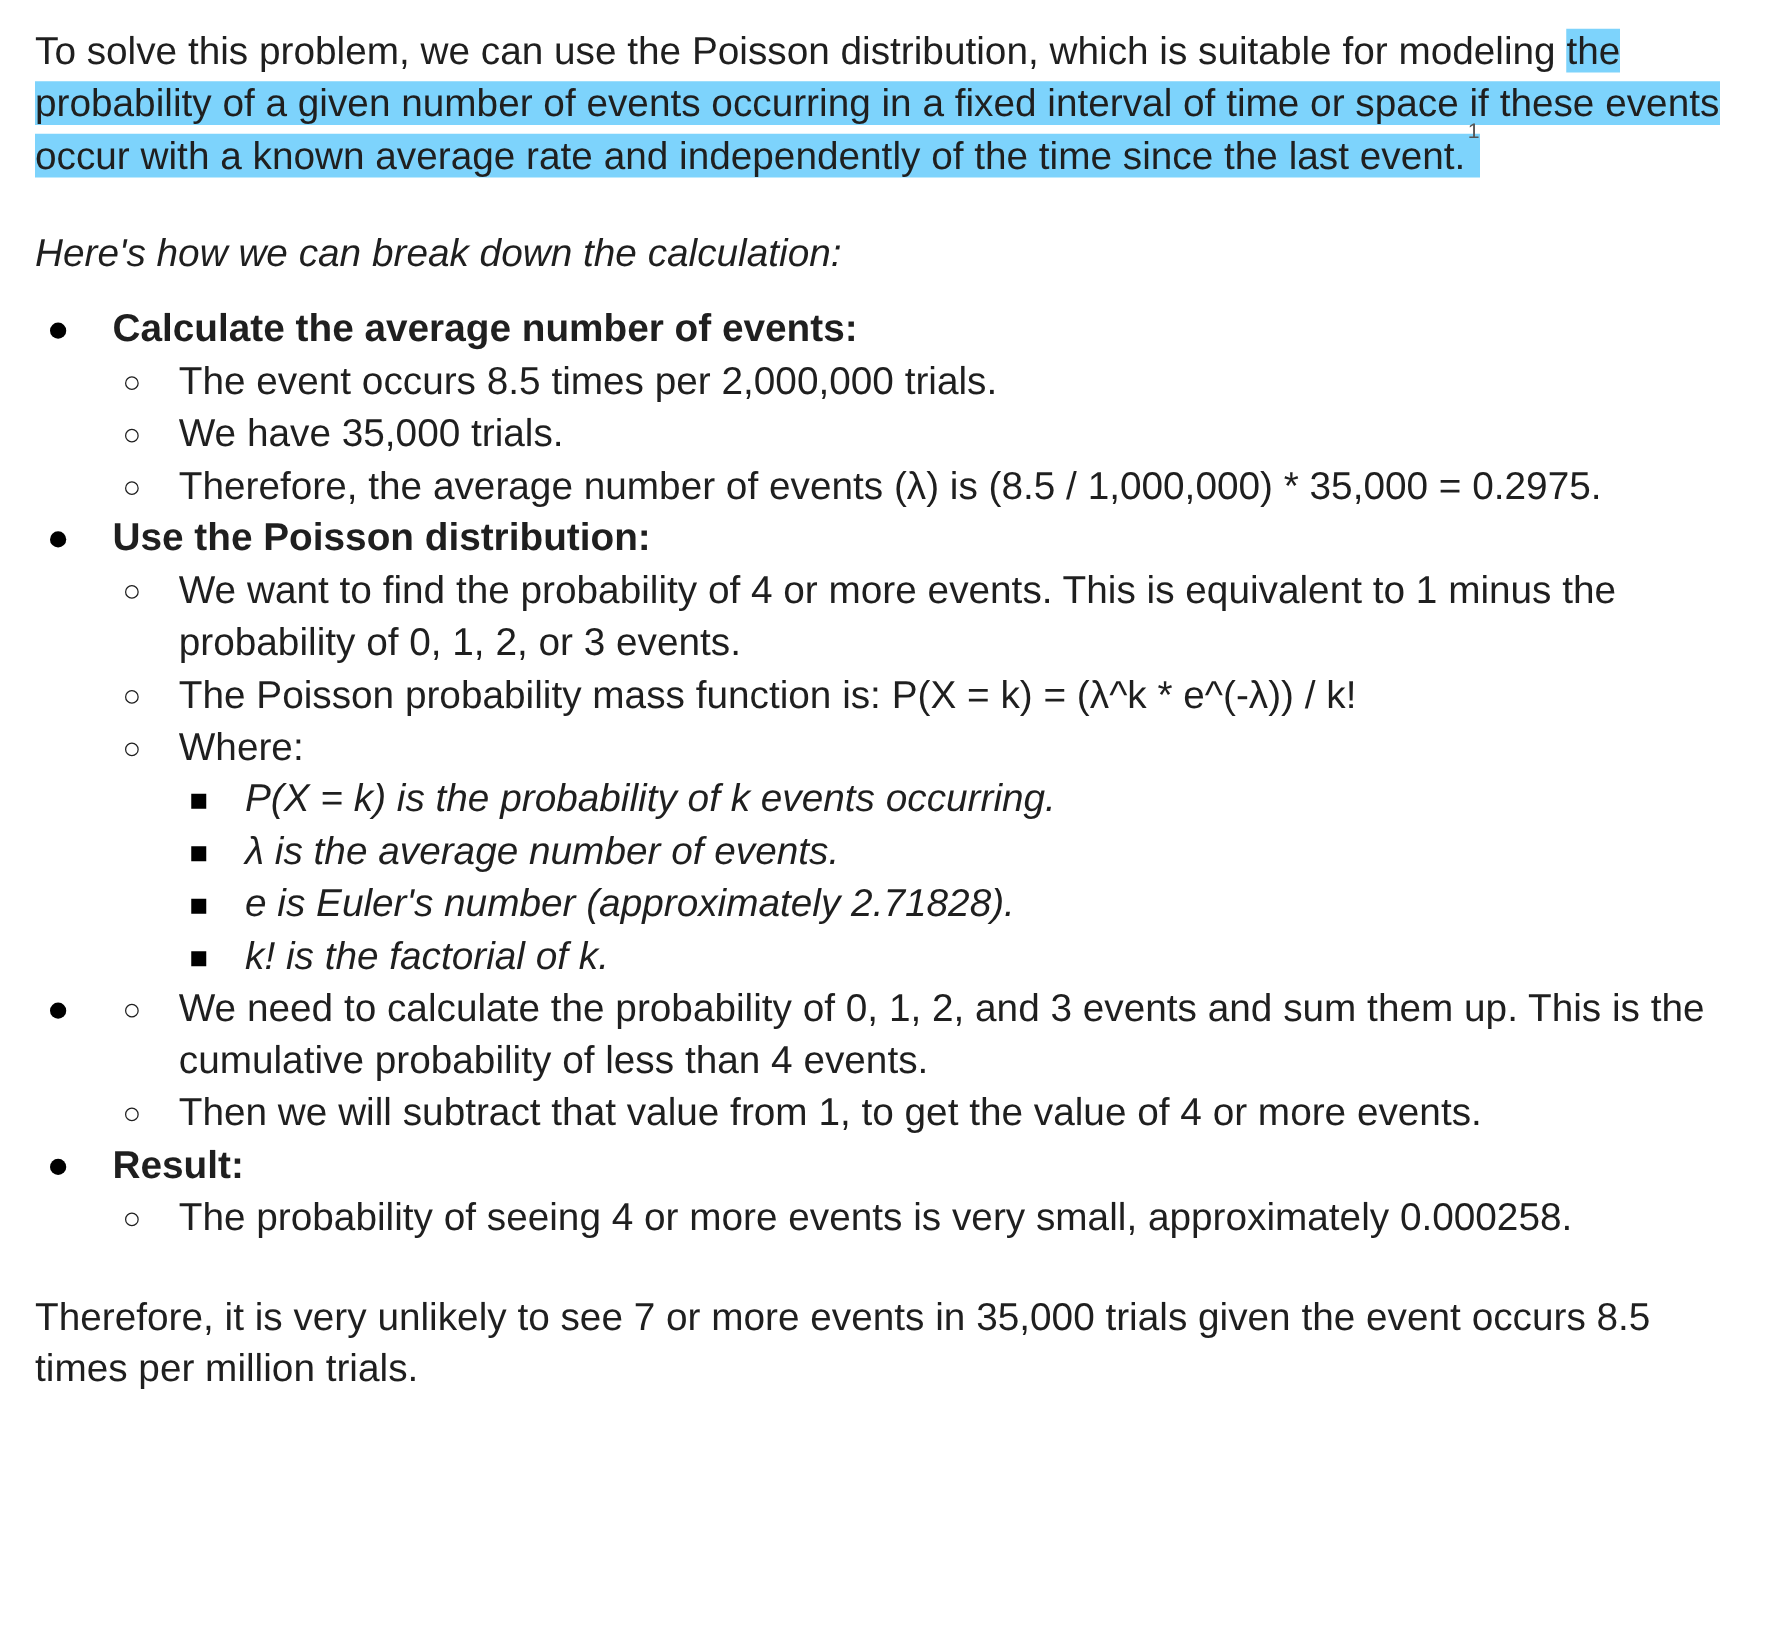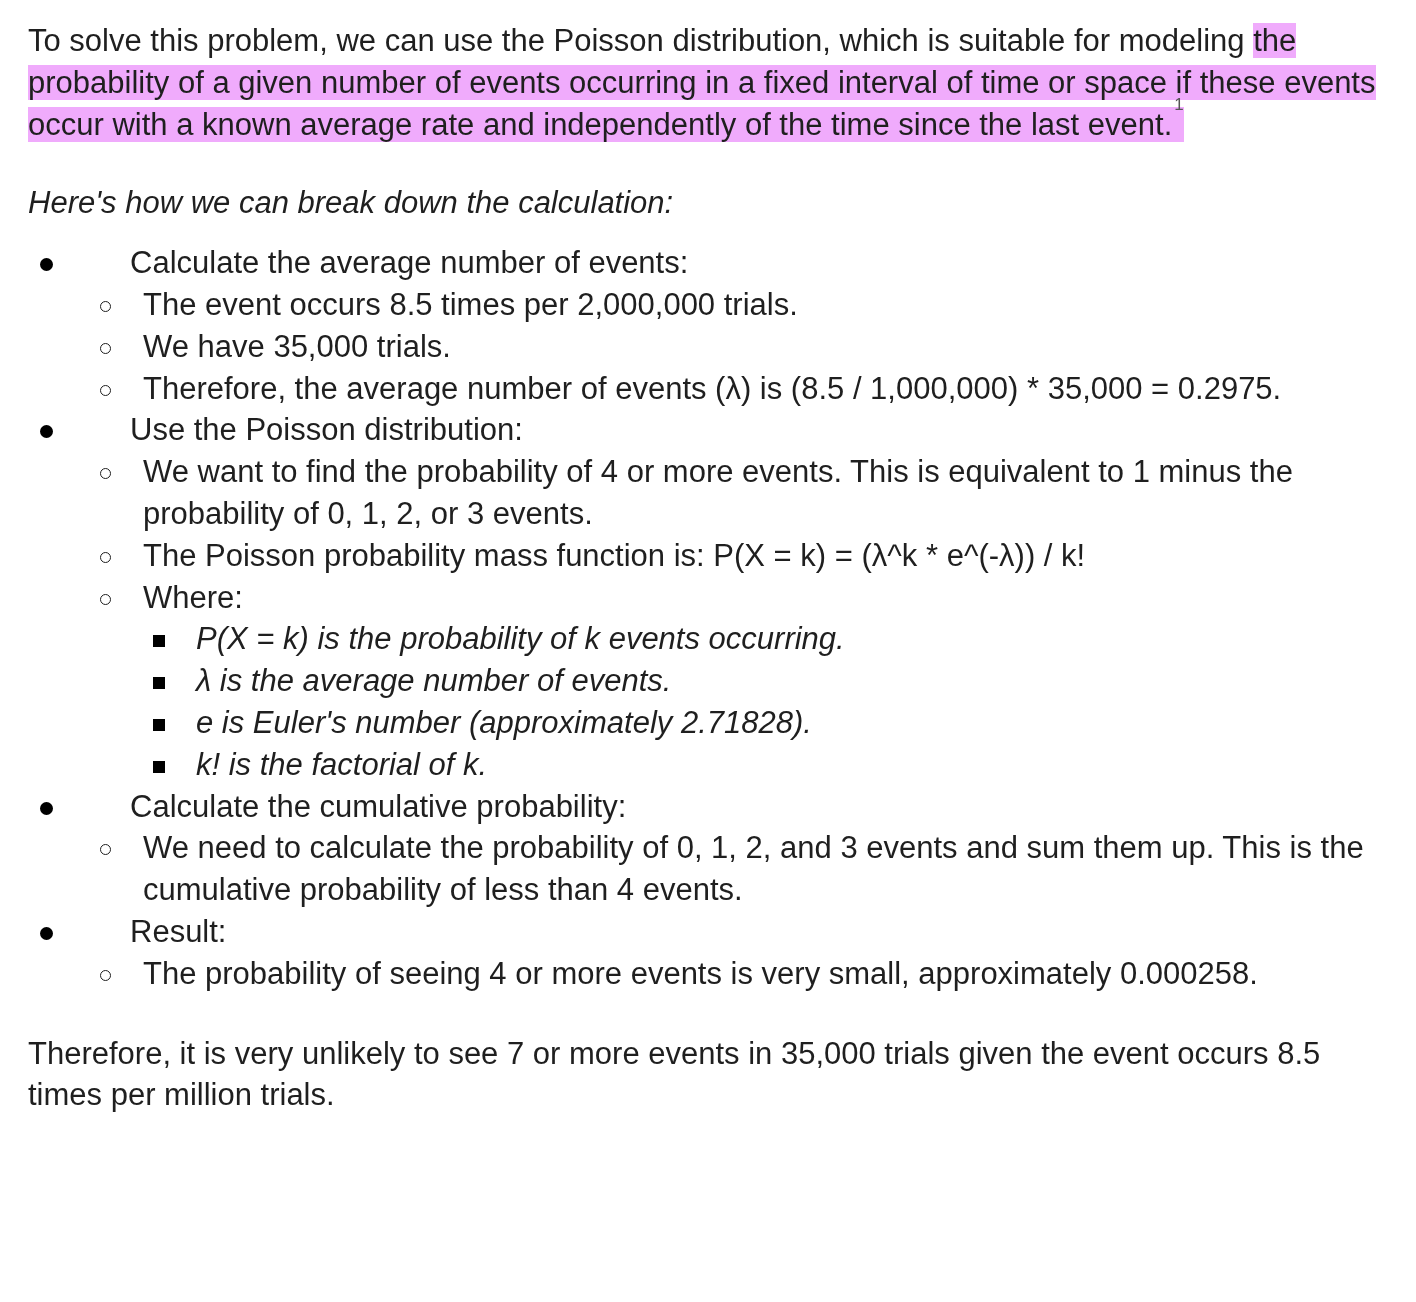--- a/index.html
+++ b/index.html
@@ -13,21 +13,21 @@
     line-height: 41.8px;
   }
   .doc {
     position: absolute;
     left: 28px;
     top: 20px;
     width: 1370px;
   }
   p { margin: 0; }
   .intro { margin-bottom: 37px; }
-  .hl { background: #f0abfc; }
+  .hl { background: #7dd3fc; }
   sup.fn {
     font-size: 17px;
     vertical-align: top;
     position: relative;
     top: -8px;
     color: #555;
     line-height: 1;
     margin-left: 2px;
   }
   .lead { margin-bottom: 18px; font-style: italic; }
@@ -41,21 +41,21 @@
     border-radius: 50%; background: #000;
   }
   .b2 {
     left: 10px; top: 17px; width: 11px; height: 11px;
     border-radius: 50%; border: 1.5px solid #1f1f1f; box-sizing: border-box;
   }
   .b3 {
     left: 10px; top: 17px; width: 12px; height: 12px;
     background: #000;
   }
-  .bold { font-weight: normal; margin-left: 40px; }
+  .bold { font-weight: bold; }
   ul.l2 { margin-left: 0; }
   .outro { margin-top: 38px; }
 </style>
 </head>
 <body>
 
 <div class="doc">
 
   <p class="intro"><span>To solve this problem, we can use the Poisson distribution, which is suitable for modeling </span><span class="hl"><span>the probability of a given number of events occurring in a fixed interval of time or space if these events occur with a known average rate and independently of the time since the last event.</span><sup class="fn">1</sup></span></p>
 
@@ -85,23 +85,23 @@
             <li><span class="b3"></span><span>λ is the average number of events.</span></li>
             <li><span class="b3"></span><span>e is Euler's number (approximately 2.71828).</span></li>
             <li><span class="b3"></span><span>k! is the factorial of k.</span></li>
           </ul>
         </li>
       </ul>
     </li>
 
     <li>
       <span class="b1"></span>
-      <span class="bold">Calculate the cumulative probability:</span>
       <ul class="l2">
         <li><span class="b2"></span><span>We need to calculate the probability of 0, 1, 2, and 3 events and sum them up. This is the cumulative probability of less than 4 events.</span></li>
+        <li><span class="b2"></span><span>Then we will subtract that value from 1, to get the value of 4 or more events.</span></li>
       </ul>
     </li>
 
     <li>
       <span class="b1"></span>
       <span class="bold">Result:</span>
       <ul class="l2">
         <li style="padding-right:120px"><span class="b2"></span><span>The probability of seeing 4 or more events is very small, approximately 0.000258.</span></li>
       </ul>
     </li>

